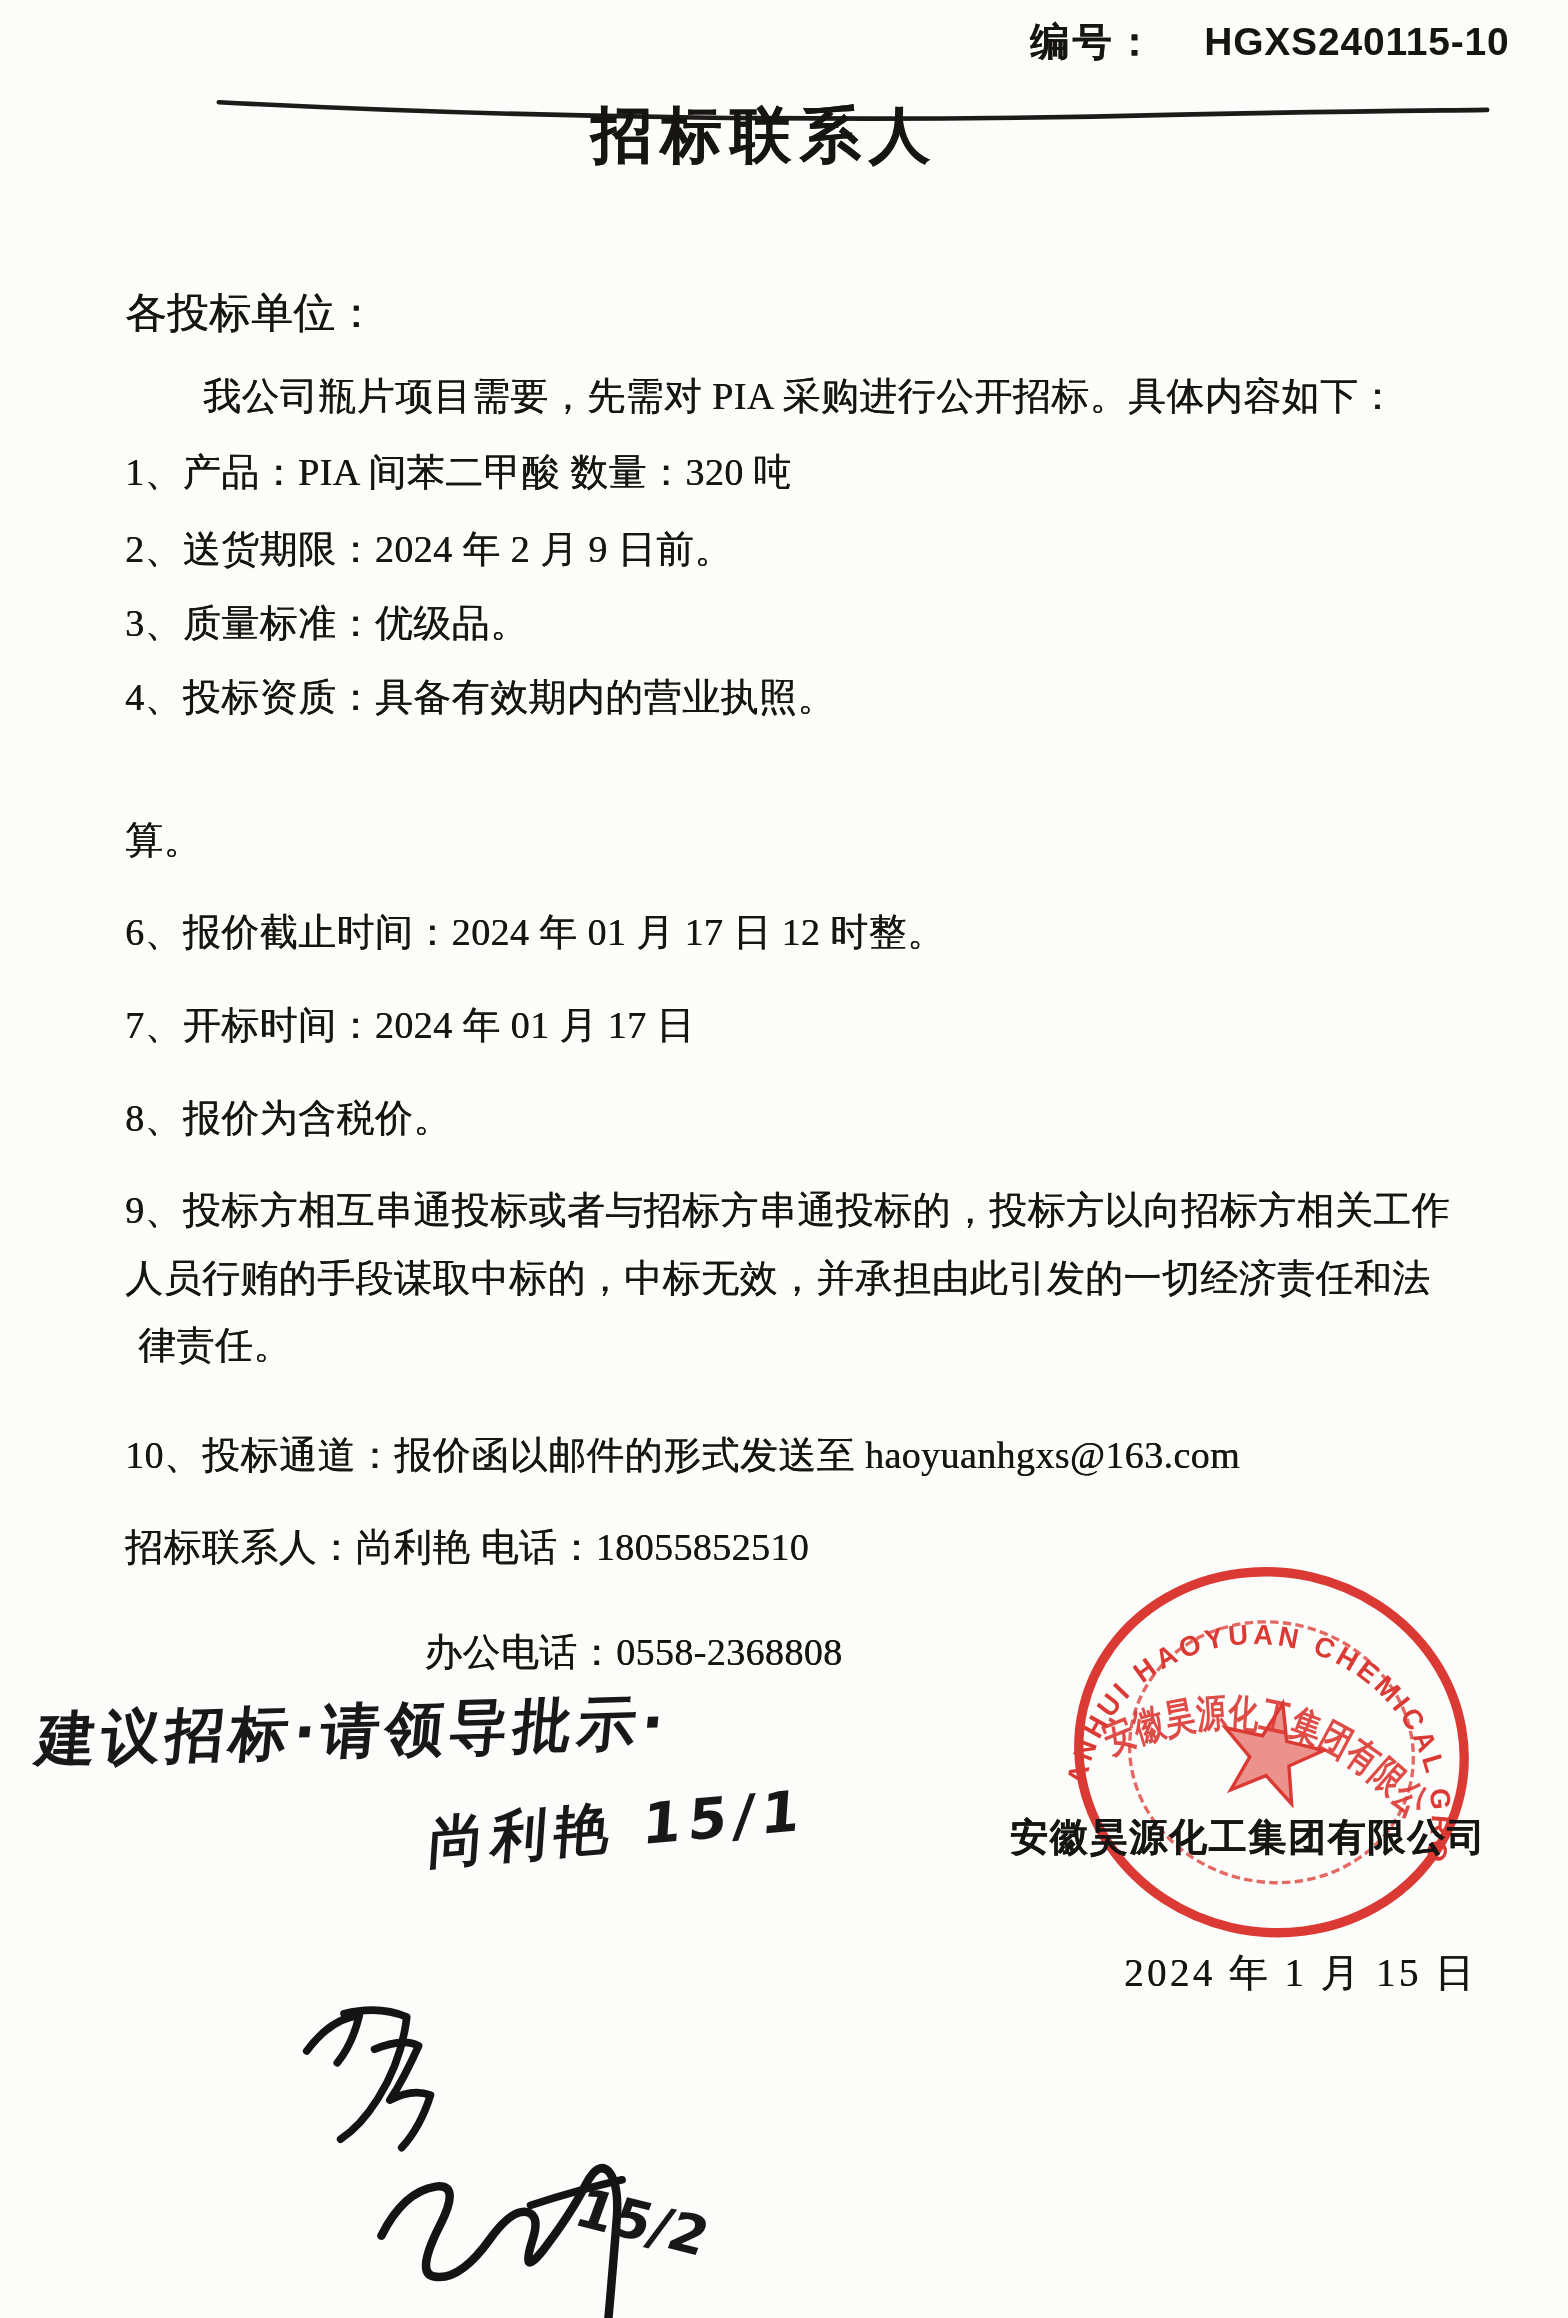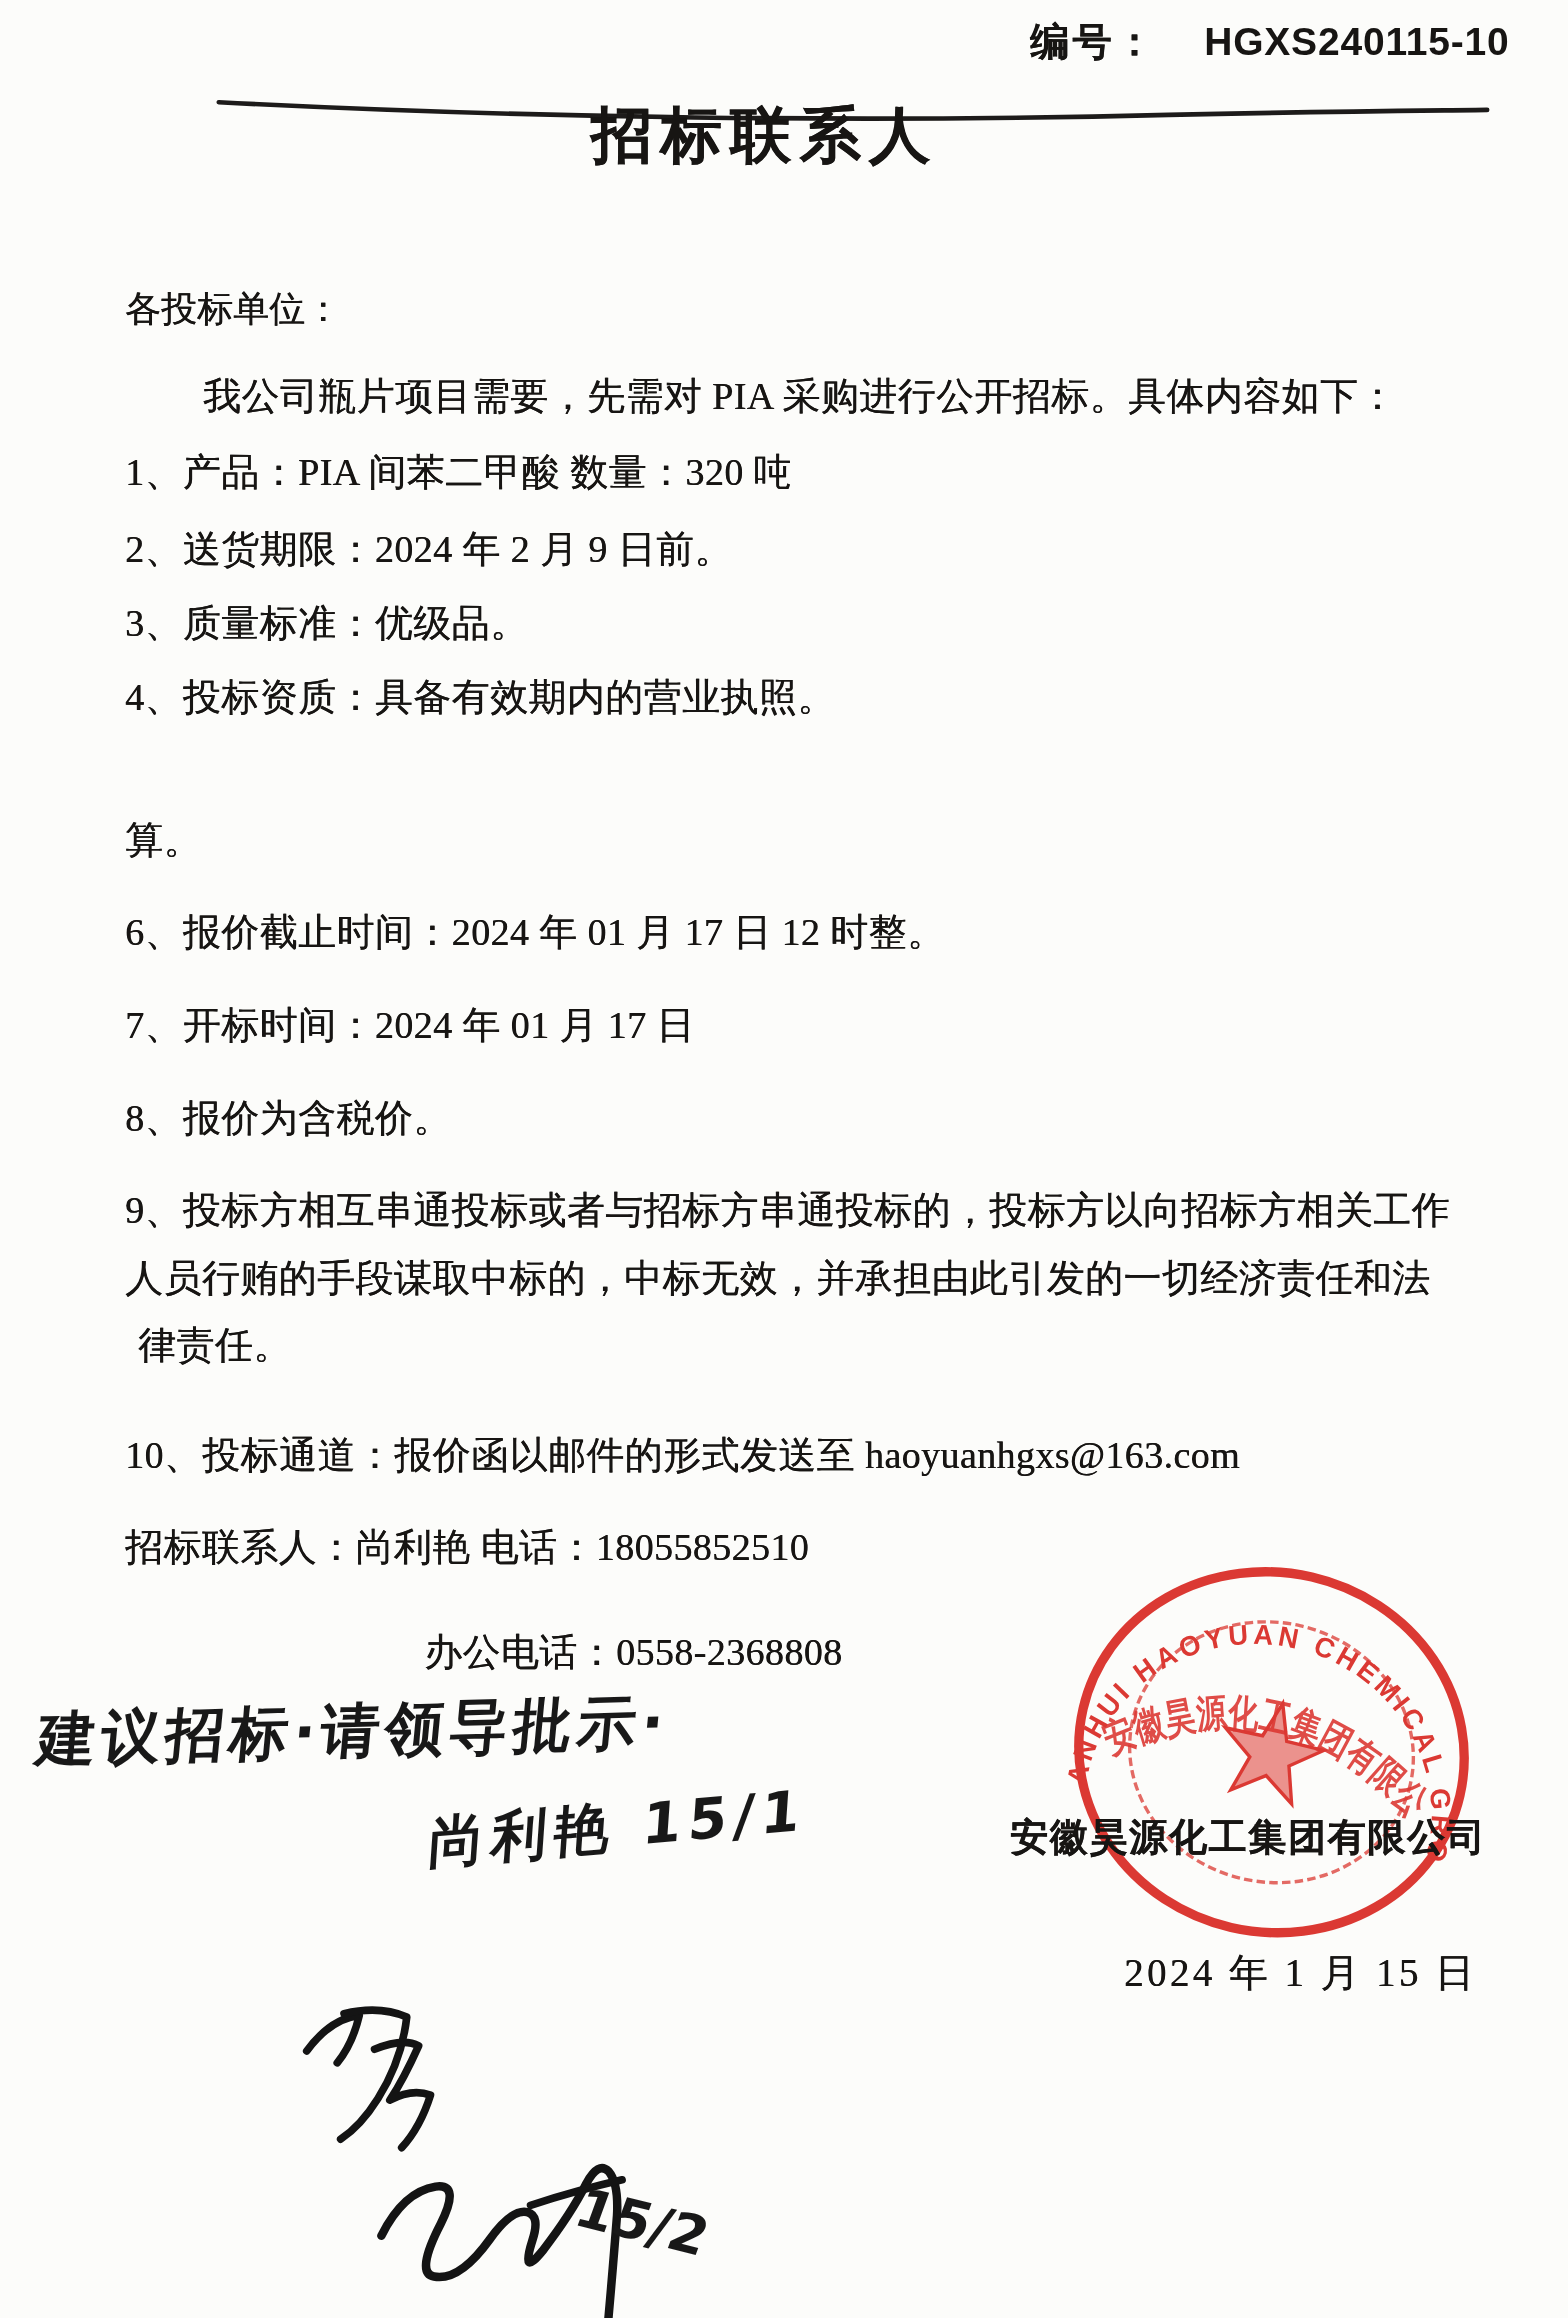--- a/index.html
+++ b/index.html
@@ -11,21 +11,21 @@
     font-family:"Liberation Serif","DejaVu Serif",serif;
     color:#171513;
   }
   .abs{position:absolute;white-space:nowrap;}
   .ink{text-shadow:0.4px 0 0 currentColor;}
   .ref-row{top:15.3px;left:1030px;display:flex;align-items:baseline;gap:47px;}
   .ref-label{font-size:39px;font-weight:700;letter-spacing:3.4px;}
   .ref-number{font-family:"Liberation Sans","DejaVu Sans",sans-serif;font-size:39px;font-weight:700;letter-spacing:0.8px;}
   .doc-title{top:95px;left:591px;font-size:61px;font-weight:700;letter-spacing:8.5px;}
   .ln{font-size:38px;letter-spacing:0.4px;}
-  .salutation{top:285px;left:125px;font-size:36px;}
+  .salutation{top:285px;left:125px;font-size:42px;}
   .intro{top:371px;left:203px;}
   .contact{top:1522px;left:125px;}
   .office{top:1627px;left:424px;}
   .company{top:1812px;left:1010px;font-size:38px;font-weight:700;letter-spacing:1.7px;}
   .sign-date{top:1946px;left:1124px;font-size:39px;letter-spacing:3.4px;text-align:center;}
   .hw{font-family:"DejaVu Sans",sans-serif;font-weight:700;color:#181818;}
   .hw-note{top:1692px;left:37px;font-size:59px;transform:rotate(-1.6deg) skewX(-7deg);letter-spacing:5.1px;}
   .hw-signer{top:1790px;left:428px;font-size:56px;transform:rotate(-5deg) skewX(-9deg);letter-spacing:6.8px;}
   .hw-date2{top:2191px;left:576px;font-size:54px;transform:rotate(14deg) skewX(-6deg);}
   svg{display:block;}

